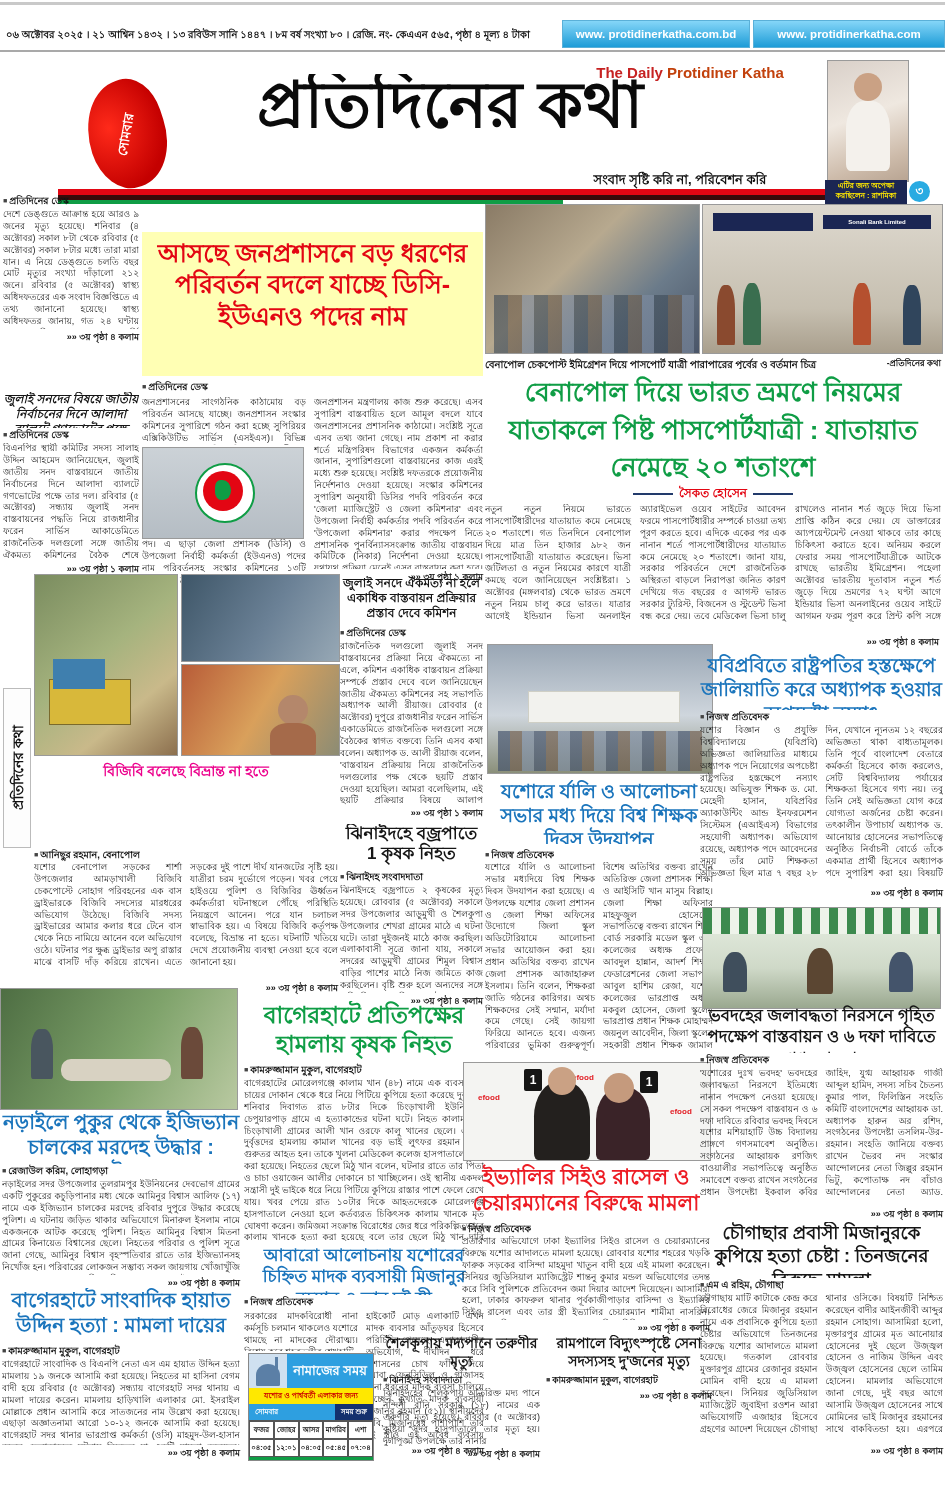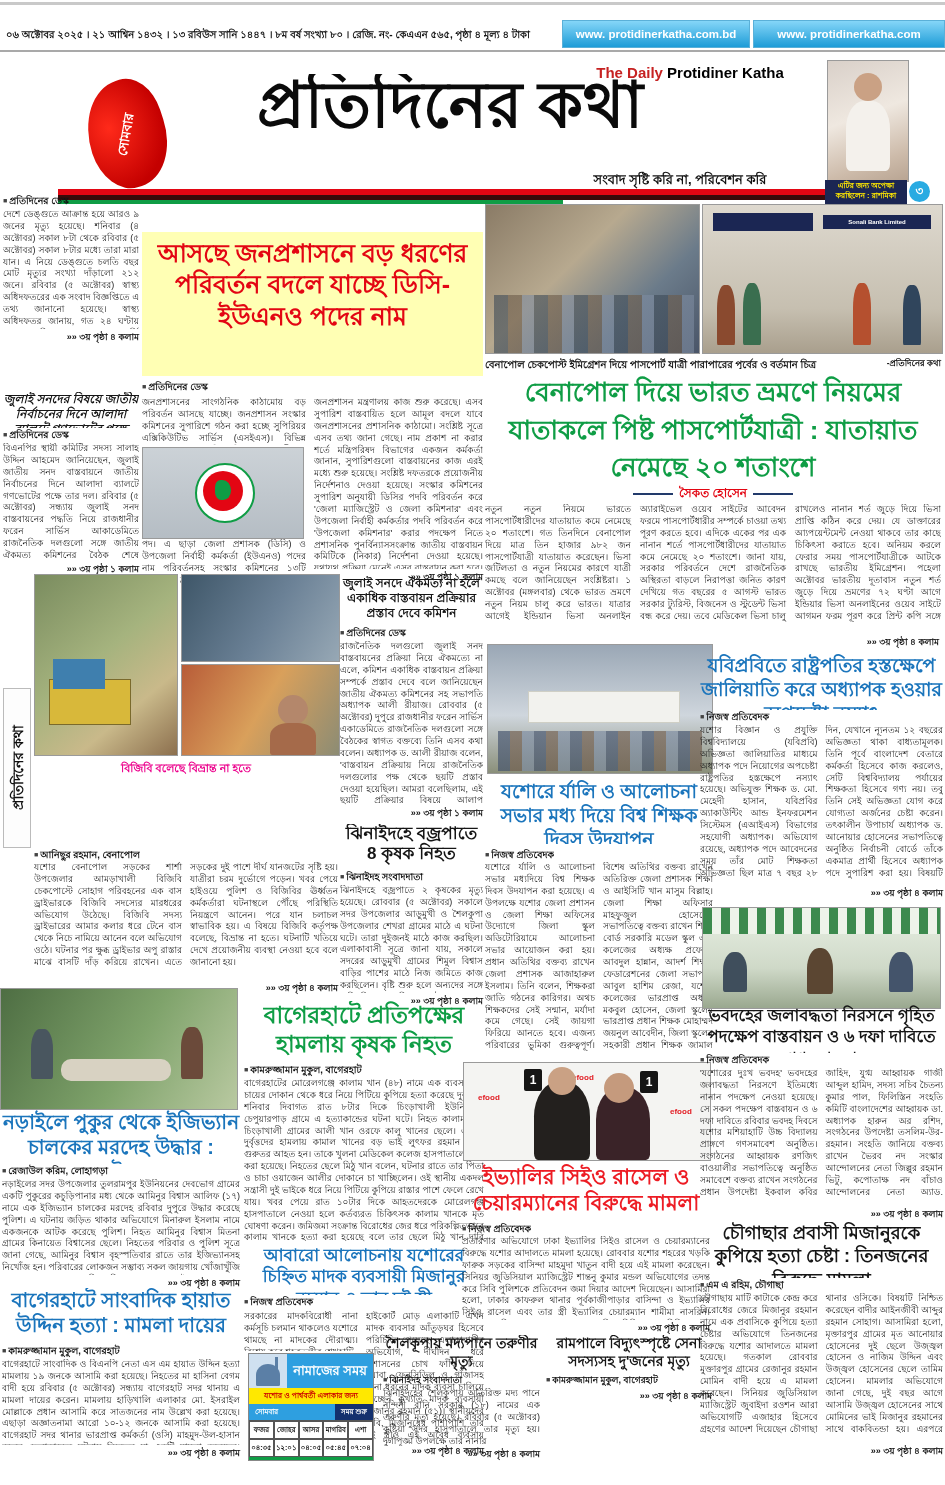--- a/index.html
+++ b/index.html
@@ -65,21 +65,21 @@
   <div class="abs" style="left:0;top:2px;width:945px;height:3px;background:#c9c9c9;"></div>
   <div class="abs" style="left:6px;top:27px;width:552px;height:16px;font-size:10px;font-weight:bold;white-space:nowrap;overflow:hidden;">০৬ অক্টোবর ২০২৫ । ২১ আশ্বিন ১৪৩২ । ১৩ রবিউস সানি ১৪৪৭ । ৮ম বর্ষ সংখ্যা ৮০ । রেজি. নং- কেএএন ৫৬৫, পৃষ্ঠা ৪ মূল্য ৪ টাকা</div>
   <div class="abs webbox" style="left:562px;top:20px;width:186px;height:26px;">www. protidinerkatha.com.bd</div>
   <div class="abs webbox" style="left:753px;top:20px;width:190px;height:26px;">www. protidinerkatha.com</div>
   <div class="abs" style="left:0;top:50px;width:945px;height:2px;background:#a9a9a9;"></div>
 
   <div class="abs brush" style="left:88px;top:80px;width:78px;height:108px;">
     <span>সোমবার</span>
   </div>
   <div class="abs" style="left:540px;top:64px;width:300px;height:20px;font-size:15px;font-weight:bold;text-align:center;white-space:nowrap;">
-    <span style="color:#c62222;">The Daily </span><span style="color:#000000;">Protidiner Katha</span>
+    <span style="color:#c62222;">The Daily </span><span style="color:#c2410c;">Protidiner Katha</span>
   </div>
   <div class="abs m-title" style="left:160px;top:74px;width:580px;height:104px;overflow:hidden;">প্রতিদিনের কথা</div>
   <div class="abs" style="left:530px;top:170px;width:300px;height:17px;font-size:13px;font-weight:bold;text-align:center;white-space:nowrap;">সংবাদ সৃষ্টি করি না, পরিবেশন করি</div>
   <div class="abs stripe" style="left:58px;top:189px;width:800px;height:6px;background:#e30613;"></div>
   <div class="abs stripe" style="left:58px;top:195px;width:800px;height:5px;background:#3a0a0a;"></div>
   <div class="abs stripe" style="left:58px;top:200px;width:505px;height:4px;background:#0f9d45;"></div>
 
   <div class="photo" style="left:827px;top:60px;width:80px;height:120px;background:linear-gradient(160deg,#d9d0c9 0%,#efe8e0 45%,#cdbbaa 80%,#b8a492 100%);">
     <div style="position:absolute;left:26px;top:12px;width:28px;height:28px;border-radius:50%;background:#caa184;"></div>
     <div style="position:absolute;left:18px;top:40px;width:44px;height:70px;border-radius:40% 40% 10% 10%;background:#f4f1ec;"></div>
@@ -149,34 +149,34 @@
   <div class="abs" style="left:32px;top:574px;width:308px;height:420px;">
     <div class="photo" style="left:2px;top:0;width:142px;height:180px;background:linear-gradient(140deg,#7a8c5f,#a5b37e 45%,#c9b98a 72%,#8c6f4e);">
       <div style="position:absolute;left:14px;top:104px;width:80px;height:44px;background:#d8b83a;border:1px solid #7a6a2c;"></div>
       <div style="position:absolute;left:18px;top:84px;width:52px;height:30px;background:#3f7fae;"></div>
     </div>
     <div class="photo" style="left:149px;top:0;width:157px;height:86px;background:linear-gradient(120deg,#3e5668,#6b8196 55%,#97a8b5);"></div>
     <div class="photo" style="left:149px;top:90px;width:157px;height:90px;background:linear-gradient(120deg,#b85c38,#d9a05b 50%,#8c8c74);">
       <div style="position:absolute;left:96px;top:30px;width:30px;height:30px;border-radius:50%;background:#b4876b;"></div>
       <div style="position:absolute;left:88px;top:58px;width:46px;height:32px;border-radius:40% 40% 8% 8%;background:#a56a4a;"></div>
     </div>
-    <div class="hl hl-pink" style="position:absolute;left:0;top:186px;width:308px;height:24px;font-size:11px;">বিজিবি বলেছে বিভ্রান্ত না হতে</div>
+    <div class="hl hl-pink" style="position:absolute;left:0;top:186px;width:308px;height:24px;font-size:14px;">বিজিবি বলেছে বিভ্রান্ত না হতে</div>
     <div class="byline" style="position:absolute;left:2px;top:274px;">আনিছুর রহমান, বেনাপোল</div>
     <div class="txt cols2" style="position:absolute;left:2px;top:288px;width:304px;height:116px;">যশোর বেনাপোল সড়কের শার্শা উপজেলার আমড়াখালী বিজিবি চেকপোস্টে সোহাগ পরিবহনের এক বাস ড্রাইভারকে বিজিবি সদস্যের মারধরের অভিযোগ উঠেছে। বিজিবি সদস্য ড্রাইভারের আমার কলার ধরে টেনে বাস থেকে নিচে নামিয়ে আনেন বলে অভিযোগ ওঠে। ঘটনার পর ক্ষুব্ধ ড্রাইভার অপু রাস্তার মাঝে বাসটি দাঁড় করিয়ে রাখেন। এতে সড়কের দুই পাশে দীর্ঘ যানজটের সৃষ্টি হয়। যাত্রীরা চরম দুর্ভোগে পড়েন। খবর পেয়ে হাইওয়ে পুলিশ ও বিজিবির ঊর্ধ্বতন কর্মকর্তারা ঘটনাস্থলে পৌঁছে পরিস্থিতি নিয়ন্ত্রণে আনেন। পরে যান চলাচল স্বাভাবিক হয়। এ বিষয়ে বিজিবি কর্তৃপক্ষ বলেছে, বিভ্রান্ত না হতে। ঘটনাটি খতিয়ে দেখে প্রয়োজনীয় ব্যবস্থা নেওয়া হবে বলে জানানো হয়।</div>
     <div class="jump" style="position:absolute;right:2px;top:406px;width:140px;">»» ৩য় পৃষ্ঠা ৪ কলাম</div>
   </div>
 
   <div class="abs" style="left:340px;top:576px;width:143px;height:246px;">
     <div class="hl hl-black" style="font-size:12px;line-height:1.25;height:50px;">জুলাই সনদে ঐকমত্য না হলে একাধিক বাস্তবায়ন প্রক্রিয়ার প্রস্তাব দেবে কমিশন</div>
     <div class="byline">প্রতিদিনের ডেস্ক</div>
     <div class="txt" style="height:164px;">রাজনৈতিক দলগুলো জুলাই সনদ বাস্তবায়নের প্রক্রিয়া নিয়ে ঐকমত্যে না এলে, কমিশন একাধিক বাস্তবায়ন প্রক্রিয়া সম্পর্কে প্রস্তাব দেবে বলে জানিয়েছেন জাতীয় ঐকমত্য কমিশনের সহ সভাপতি অধ্যাপক আলী রীয়াজ। রোববার (৫ অক্টোবর) দুপুরে রাজধানীর ফরেন সার্ভিস একাডেমিতে রাজনৈতিক দলগুলো সঙ্গে বৈঠকের স্বাগত বক্তব্যে তিনি এসব কথা বলেন। অধ্যাপক ড. আলী রীয়াজ বলেন, 'বাস্তবায়ন প্রক্রিয়ায় নিয়ে রাজনৈতিক দলগুলোর পক্ষ থেকে ছয়টি প্রস্তাব দেওয়া হয়েছিল। আমরা বলেছিলাম, এই ছয়টি প্রক্রিয়ার বিষয়ে আলাপ আলোচনার মধ্য দিয়ে যদি এগুলোকে একটি জায়গায় আনা যায়। উপস্থিত ৩০টি</div>
     <div class="jump">»» ৩য় পৃষ্ঠা ১ কলাম</div>
   </div>
   <div class="abs" style="left:340px;top:824px;width:143px;height:184px;">
-    <div class="hl hl-black" style="font-size:17px;line-height:1.2;height:46px;">ঝিনাইদহে বজ্রপাতে 8 কৃষক নিহত</div>
+    <div class="hl hl-black" style="font-size:17px;line-height:1.2;height:46px;">ঝিনাইদহে বজ্রপাতে 1 কৃষক নিহত</div>
     <div class="byline">ঝিনাইদহ সংবাদদাতা</div>
     <div class="txt" style="height:108px;">ঝিনাইদহে বজ্রপাতে ২ কৃষকের মৃত্যু হয়েছে। রোববার (৫ অক্টোবর) সকালে সদর উপজেলার আড়ুমুখী ও শৈলকুপা উপজেলার শেখরা গ্রামের মাঠে এ ঘটনা ঘটে। তারা দুইজনই মাঠে কাজ করছিল। এলাকাবাসী সূত্রে জানা যায়, সকালে সদরের আড়ুমুখী গ্রামের শিমুল বিশ্বাস বাড়ির পাশের মাঠে নিজ জমিতে কাজ করছিলেন। বৃষ্টি শুরু হলে অন্যদের সঙ্গে বাড়ি ফিরে আসছিলেন। হঠাৎ বজ্রপাতে ঘটনাস্থলেই মারা যায় সে।</div>
     <div class="jump">»» ৩য় পৃষ্ঠা ৪ কলাম</div>
   </div>
 
   <div class="photo" style="left:0;top:988px;width:236px;height:120px;background:linear-gradient(120deg,#4e6e43,#7fa36b 55%,#b9c9a1);">
     <div style="position:absolute;left:60px;top:70px;width:110px;height:22px;border-radius:10px;background:#d8d2c2;"></div>
     <div style="position:absolute;left:30px;top:40px;width:22px;height:50px;border-radius:40% 40% 8% 8%;background:#49565f;"></div>
     <div style="position:absolute;left:180px;top:38px;width:22px;height:52px;border-radius:40% 40% 8% 8%;background:#6b4a3a;"></div>
   </div>

